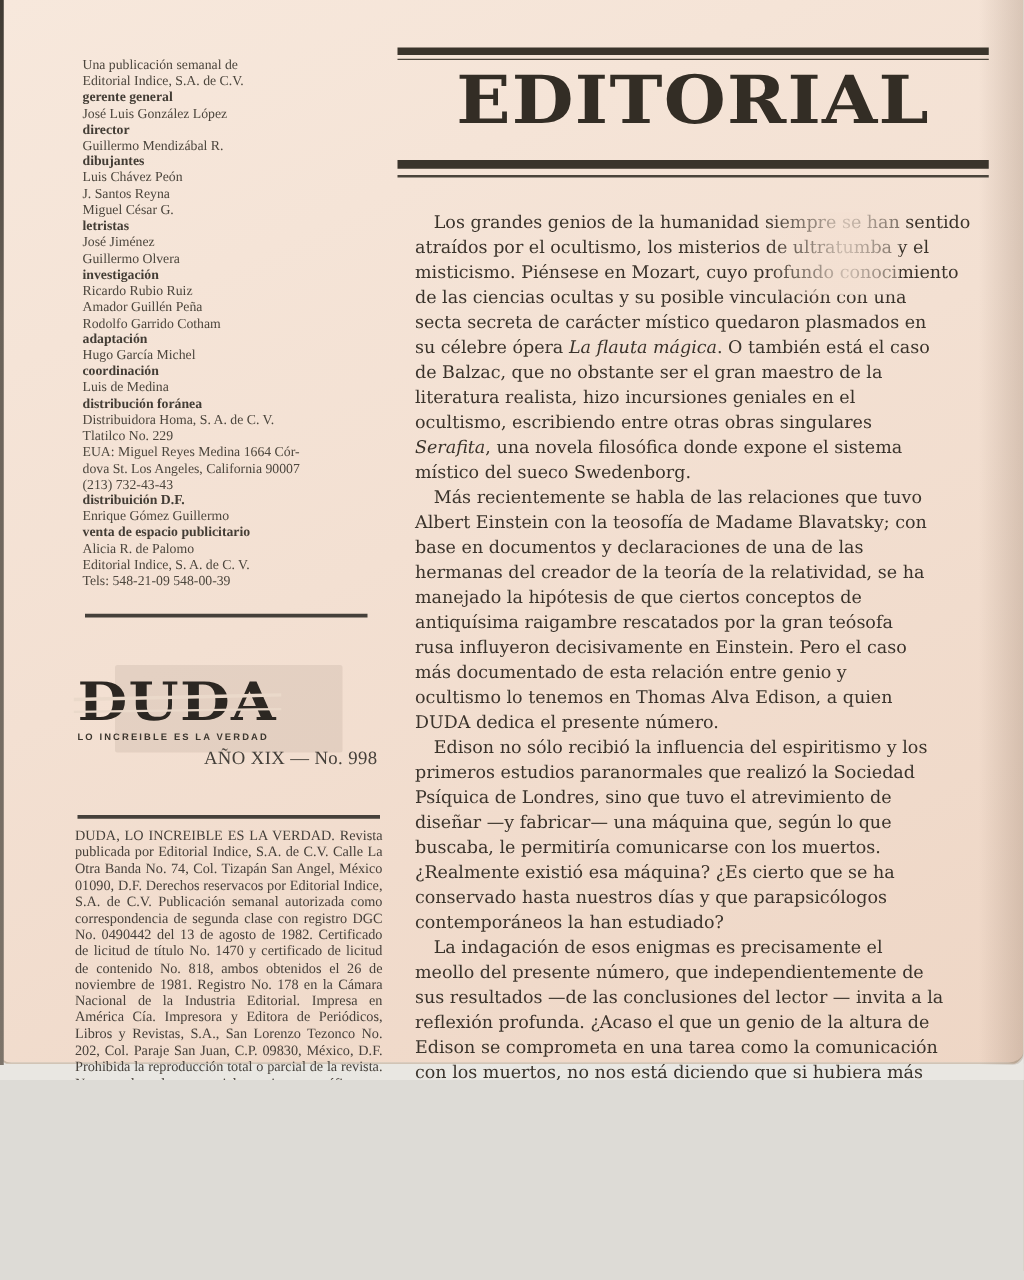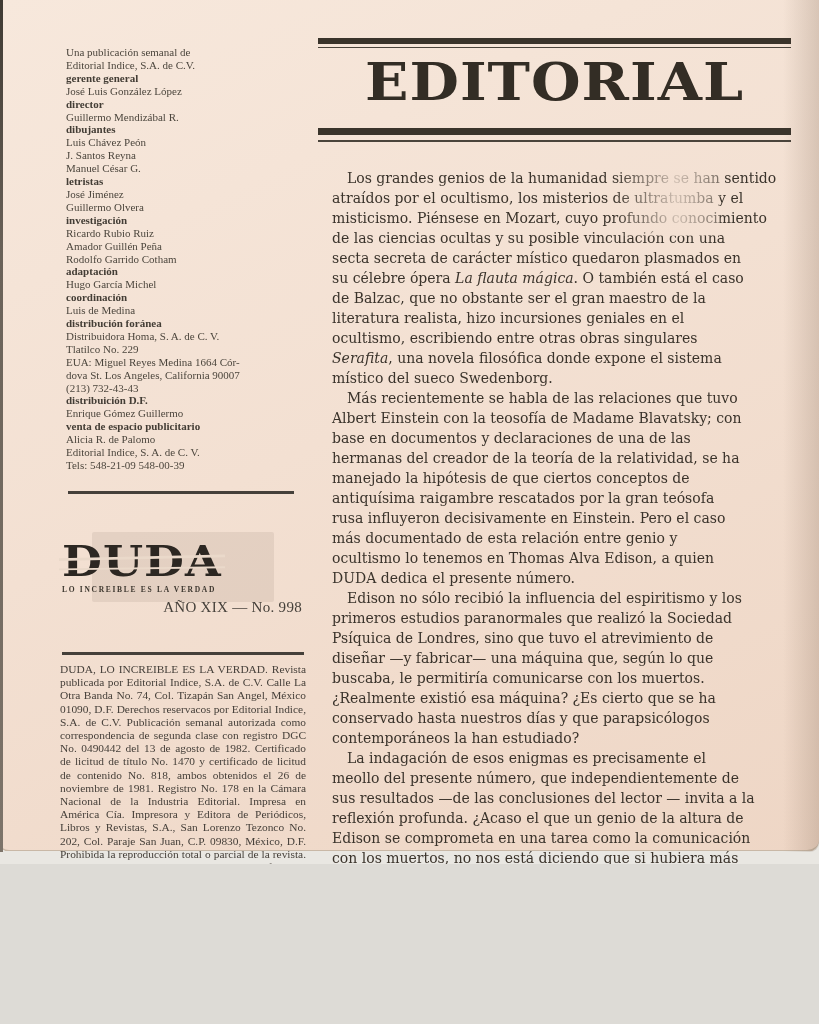--- a/index.html
+++ b/index.html
@@ -33,21 +33,21 @@
   .logo-block{left:62px;top:498px;width:240px;text-align:left;margin-top:32px;}
   .logo-patch{position:absolute;left:30px;top:2px;width:182px;height:70px;
               background:rgba(150,133,118,.16);border-radius:2px;}
   .logo-word{position:relative;display:inline-block;margin-top:8px;
              font-family:"DejaVu Serif",serif;font-weight:bold;font-size:46px;line-height:46px;
              letter-spacing:1px;color:#2c2722;transform:scaleY(.92);}
   .logo-word::before{content:"";position:absolute;left:-3px;right:-3px;top:18px;height:2.6px;
              background:#ead9ca;transform:rotate(-1.4deg);}
   .logo-word::after{content:"";position:absolute;left:-3px;right:-3px;top:30px;height:2.2px;
              background:#ead9ca;transform:rotate(-.8deg);}
-  .logo-tagline{position:relative;margin-top:1px;font-family:Liberation Serif, serif;
+  .logo-tagline{position:relative;margin-top:1px;font-family:Liberation Sans, sans-serif;
              font-weight:bold;font-size:7.5px;letter-spacing:1.7px;color:#3c362e;}
 
   .issue-block{left:62px;top:586px;width:240px;text-align:right;
              font-family:Liberation Serif, serif;font-size:15px;line-height:19px;
              letter-spacing:.3px;color:#45403a;margin-top:12px;}
 
   .legal{left:60px;top:663px;width:246px;text-align:justify;
          font-size:11.4px;line-height:13.2px;color:#46403a;}
   .printed{left:60px;top:945px;width:246px;text-align:right;
          font-style:italic;font-weight:bold;font-size:11.5px;letter-spacing:.5px;color:#46403a;}
@@ -81,21 +81,21 @@
   <div class="abs masthead">
       <div class="mh-line">Una publicación semanal de</div>
       <div class="mh-line">Editorial Indice, S.A. de C.V.</div>
       <div class="mh-line bold">gerente general</div>
       <div class="mh-line">José Luis González López</div>
       <div class="mh-line bold">director</div>
       <div class="mh-line">Guillermo Mendizábal R.</div>
       <div class="mh-line bold">dibujantes</div>
       <div class="mh-line">Luis Chávez Peón</div>
       <div class="mh-line">J. Santos Reyna</div>
-      <div class="mh-line">Manuel César G.</div>
+      <div class="mh-line">Miguel César G.</div>
       <div class="mh-line bold">letristas</div>
       <div class="mh-line">José Jiménez</div>
       <div class="mh-line">Guillermo Olvera</div>
       <div class="mh-line bold">investigación</div>
       <div class="mh-line">Ricardo Rubio Ruiz</div>
       <div class="mh-line">Amador Guillén Peña</div>
       <div class="mh-line">Rodolfo Garrido Cotham</div>
       <div class="mh-line bold">adaptación</div>
       <div class="mh-line">Hugo García Michel</div>
       <div class="mh-line bold">coordinación</div>

